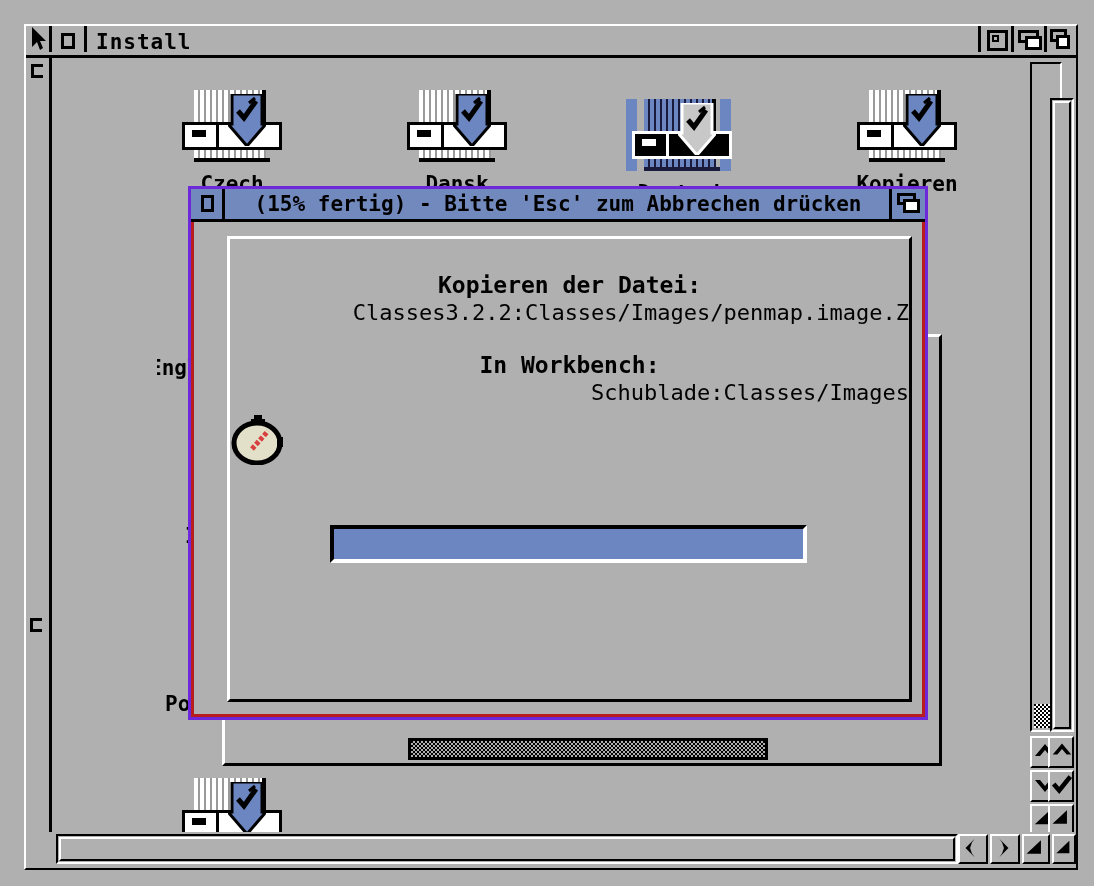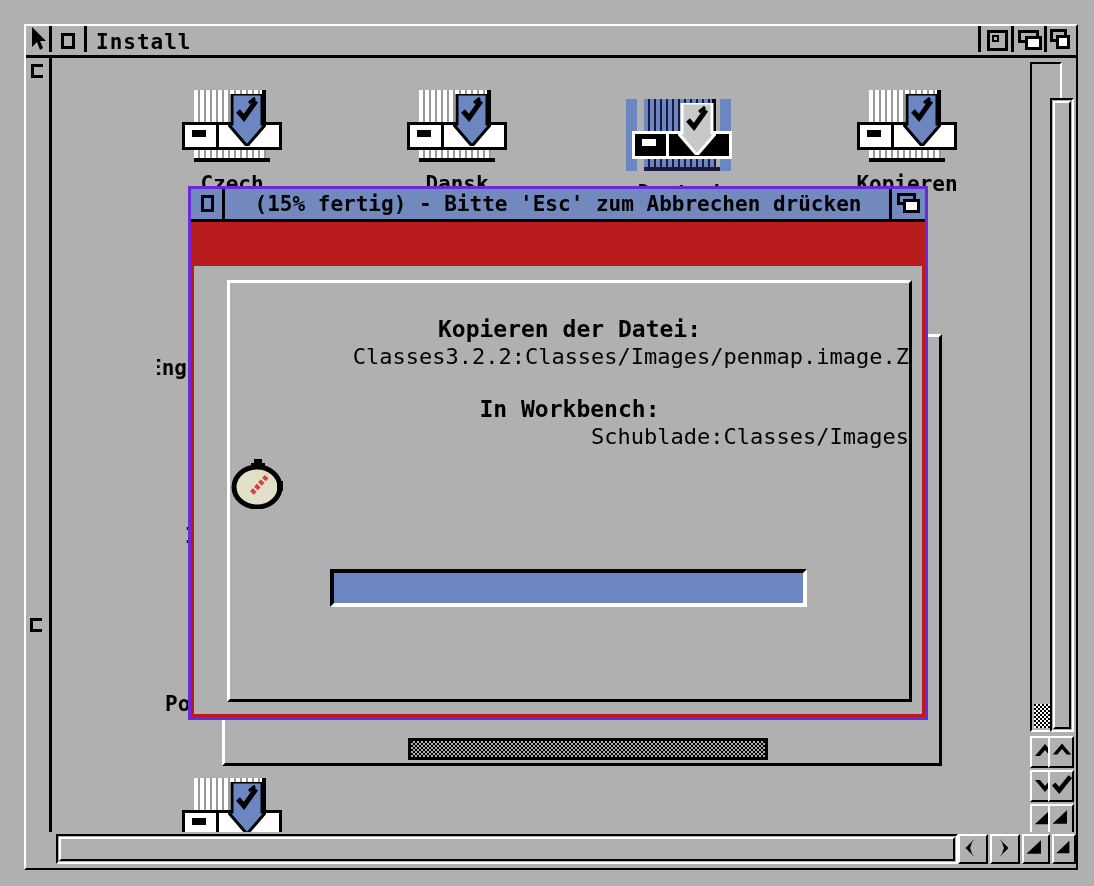--- a/index.html
+++ b/index.html
@@ -195,21 +195,20 @@
     position:absolute;right:0;top:0;width:36px;height:30px;background:#7289bd;
     border-left:3px solid #000;box-sizing:border-box;
   }
   #dlg-gadget-zoom .b1{position:absolute;left:5px;top:4px;width:19px;height:12px;border:3px solid #000;box-sizing:border-box;background:#7289bd;}
   #dlg-gadget-zoom .b2{position:absolute;left:11px;top:10px;width:17px;height:14px;border:3px solid #000;box-sizing:border-box;background:#fff;}
 
   #dlg-body{
     position:absolute;left:3px;top:33px;right:3px;bottom:3px;
     background:#b0b0b0;
     box-sizing:border-box;
-    margin-top:44px;
   }
   #dlg-panel{
     position:absolute;left:33px;top:14px;right:10px;bottom:12px;
     background:#b0b0b0;
     border-top:3px solid #ffffff;
     border-left:3px solid #ffffff;
     border-right:3px solid #000000;
     border-bottom:3px solid #000000;
     box-sizing:border-box;
   }

